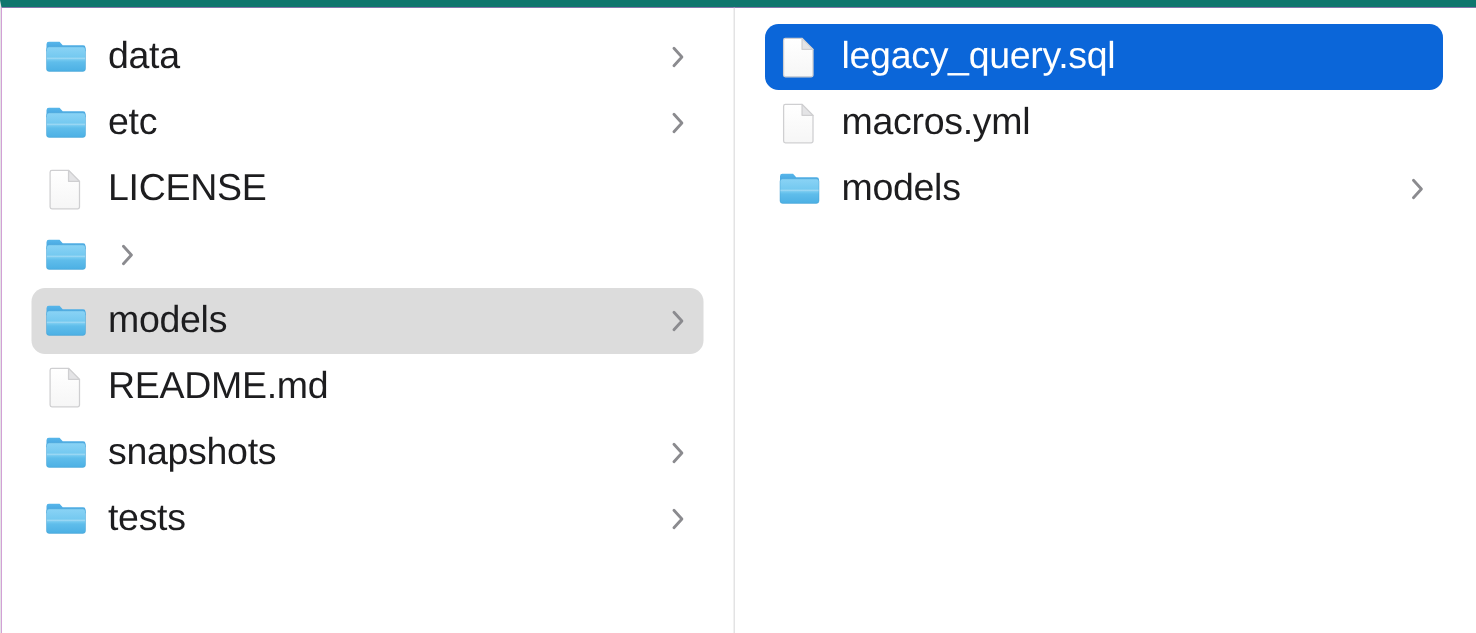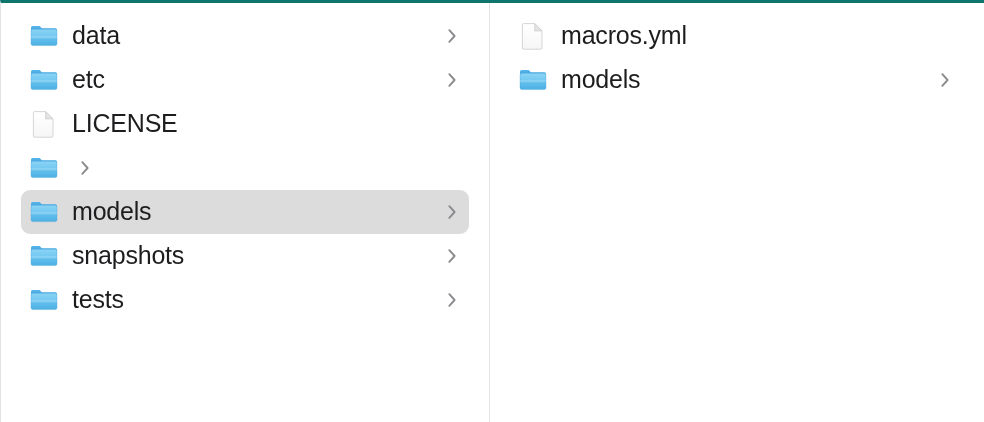--- a/index.html
+++ b/index.html
@@ -14,21 +14,21 @@
     -webkit-font-smoothing: antialiased;
     overflow: hidden;
   }
 
   .finder {
     position: relative;
     width: 984px;
     height: 422px;
     background: #a21caf;
     box-sizing: border-box;
-    border-top: 3px solid #0f766e;
+    border-top: 5px solid #0f766e;
     border-left: 1px solid #e3e3e4;
     display: flex;
     overflow: hidden;
   }
 
   .column {
     position: relative;
     height: 100%;
     box-sizing: border-box;
     padding-top: 11px;
@@ -226,87 +226,119 @@
         <span class="chevron">
   <svg viewBox="0 0 14 20" xmlns="http://www.w3.org/2000/svg">
     <path d="M4.3 4.2 L9.6 10 L4.3 15.8" fill="none" stroke="#8b8b8f" stroke-width="1.9" stroke-linecap="round" stroke-linejoin="round"></path>
   </svg>
         </span>
       </div>
       <div class="row">
         <span class="icon">
   <svg viewBox="0 0 30 30" xmlns="http://www.w3.org/2000/svg">
     <defs>
-      <linearGradient id="fTab" x1="0" y1="0" x2="0" y2="1">
-        <stop offset="0" stop-color="#57b6ea"></stop>
-                <stop offset="1" stop-color="#3f9fdc"></stop>
-      </linearGradient>
-      <linearGradient id="fBody" x1="0" y1="0" x2="0" y2="1">
-        <stop offset="0" stop-color="#8ad3f5"></stop>
-                <stop offset="0.55" stop-color="#6ec6ef"></stop>
-        <stop offset="0.62" stop-color="#5fbdeb"></stop>
-                <stop offset="1" stop-color="#4cb0e4"></stop>
-      </linearGradient>
-    </defs>
-    <path d="M2 6.5a1.6 1.6 0 0 1 1.6-1.6h7.1l2.1 2.3H26.4A1.6 1.6 0 0 1 28 8.8v2.4H2z" fill="url(#fTab)"></path>
-    <rect x="2" y="8.2" width="26" height="16.4" rx="1.8" fill="url(#fBody)"></rect>
-    <rect x="2" y="15.4" width="26" height="1.1" fill="#ffffff" opacity="0.28"></rect>
-    <rect x="2" y="8.2" width="26" height="16.4" rx="1.8" fill="none" stroke="#3e9ed3" stroke-width="0.55" opacity="0.55"></rect>
-  </svg>
-        </span>
-        <span class="label">snapshots</span>
-        <span class="chevron">
-  <svg viewBox="0 0 14 20" xmlns="http://www.w3.org/2000/svg">
-    <path d="M4.3 4.2 L9.6 10 L4.3 15.8" fill="none" stroke="#8b8b8f" stroke-width="1.9" stroke-linecap="round" stroke-linejoin="round"></path>
-  </svg>
-        </span>
-      </div>
-      <div class="row">
-        <span class="icon">
-  <svg viewBox="0 0 30 30" xmlns="http://www.w3.org/2000/svg">
-    <defs>
-      <linearGradient id="fTab" x1="0" y1="0" x2="0" y2="1">
-        <stop offset="0" stop-color="#57b6ea"></stop>
-                <stop offset="1" stop-color="#3f9fdc"></stop>
-      </linearGradient>
-      <linearGradient id="fBody" x1="0" y1="0" x2="0" y2="1">
-        <stop offset="0" stop-color="#8ad3f5"></stop>
-                <stop offset="0.55" stop-color="#6ec6ef"></stop>
-        <stop offset="0.62" stop-color="#5fbdeb"></stop>
-                <stop offset="1" stop-color="#4cb0e4"></stop>
-      </linearGradient>
-    </defs>
-    <path d="M2 6.5a1.6 1.6 0 0 1 1.6-1.6h7.1l2.1 2.3H26.4A1.6 1.6 0 0 1 28 8.8v2.4H2z" fill="url(#fTab)"></path>
-    <rect x="2" y="8.2" width="26" height="16.4" rx="1.8" fill="url(#fBody)"></rect>
-    <rect x="2" y="15.4" width="26" height="1.1" fill="#ffffff" opacity="0.28"></rect>
-    <rect x="2" y="8.2" width="26" height="16.4" rx="1.8" fill="none" stroke="#3e9ed3" stroke-width="0.55" opacity="0.55"></rect>
-  </svg>
-        </span>
-        <span class="label">tests</span>
-        <span class="chevron">
-  <svg viewBox="0 0 14 20" xmlns="http://www.w3.org/2000/svg">
-    <path d="M4.3 4.2 L9.6 10 L4.3 15.8" fill="none" stroke="#8b8b8f" stroke-width="1.9" stroke-linecap="round" stroke-linejoin="round"></path>
-  </svg>
-        </span>
-      </div>
-    </div>
-  <div class="column column-right">
-      <div class="row">
-        <span class="icon">
-  <svg viewBox="0 0 30 30" xmlns="http://www.w3.org/2000/svg">
-    <defs>
       <linearGradient id="dBody" x1="0" y1="0" x2="0" y2="1">
         <stop offset="0" stop-color="#ffffff"></stop>
                 <stop offset="1" stop-color="#f6f6f6"></stop>
       </linearGradient>
     </defs>
     <path d="M5.6 2.6h11.1l7.3 7.3v17.1a1.2 1.2 0 0 1-1.2 1.2H5.6a1.2 1.2 0 0 1-1.2-1.2V3.8a1.2 1.2 0 0 1 1.2-1.2z" fill="url(#dBody)" stroke="#cfcfd1" stroke-width="0.85" stroke-linejoin="round"></path>
     <path d="M16.7 2.6l7.3 7.3h-7.3z" fill="#e4e4e6" stroke="#cfcfd1" stroke-width="0.85" stroke-linejoin="round"></path>
   </svg>
         </span>
+        <span class="label">README.md</span>
+        <span class="chev-spacer"></span>
+      </div>
+      <div class="row">
+        <span class="icon">
+  <svg viewBox="0 0 30 30" xmlns="http://www.w3.org/2000/svg">
+    <defs>
+      <linearGradient id="fTab" x1="0" y1="0" x2="0" y2="1">
+        <stop offset="0" stop-color="#57b6ea"></stop>
+                <stop offset="1" stop-color="#3f9fdc"></stop>
+      </linearGradient>
+      <linearGradient id="fBody" x1="0" y1="0" x2="0" y2="1">
+        <stop offset="0" stop-color="#8ad3f5"></stop>
+                <stop offset="0.55" stop-color="#6ec6ef"></stop>
+        <stop offset="0.62" stop-color="#5fbdeb"></stop>
+                <stop offset="1" stop-color="#4cb0e4"></stop>
+      </linearGradient>
+    </defs>
+    <path d="M2 6.5a1.6 1.6 0 0 1 1.6-1.6h7.1l2.1 2.3H26.4A1.6 1.6 0 0 1 28 8.8v2.4H2z" fill="url(#fTab)"></path>
+    <rect x="2" y="8.2" width="26" height="16.4" rx="1.8" fill="url(#fBody)"></rect>
+    <rect x="2" y="15.4" width="26" height="1.1" fill="#ffffff" opacity="0.28"></rect>
+    <rect x="2" y="8.2" width="26" height="16.4" rx="1.8" fill="none" stroke="#3e9ed3" stroke-width="0.55" opacity="0.55"></rect>
+  </svg>
+        </span>
+        <span class="label">snapshots</span>
+        <span class="chevron">
+  <svg viewBox="0 0 14 20" xmlns="http://www.w3.org/2000/svg">
+    <path d="M4.3 4.2 L9.6 10 L4.3 15.8" fill="none" stroke="#8b8b8f" stroke-width="1.9" stroke-linecap="round" stroke-linejoin="round"></path>
+  </svg>
+        </span>
+      </div>
+      <div class="row">
+        <span class="icon">
+  <svg viewBox="0 0 30 30" xmlns="http://www.w3.org/2000/svg">
+    <defs>
+      <linearGradient id="fTab" x1="0" y1="0" x2="0" y2="1">
+        <stop offset="0" stop-color="#57b6ea"></stop>
+                <stop offset="1" stop-color="#3f9fdc"></stop>
+      </linearGradient>
+      <linearGradient id="fBody" x1="0" y1="0" x2="0" y2="1">
+        <stop offset="0" stop-color="#8ad3f5"></stop>
+                <stop offset="0.55" stop-color="#6ec6ef"></stop>
+        <stop offset="0.62" stop-color="#5fbdeb"></stop>
+                <stop offset="1" stop-color="#4cb0e4"></stop>
+      </linearGradient>
+    </defs>
+    <path d="M2 6.5a1.6 1.6 0 0 1 1.6-1.6h7.1l2.1 2.3H26.4A1.6 1.6 0 0 1 28 8.8v2.4H2z" fill="url(#fTab)"></path>
+    <rect x="2" y="8.2" width="26" height="16.4" rx="1.8" fill="url(#fBody)"></rect>
+    <rect x="2" y="15.4" width="26" height="1.1" fill="#ffffff" opacity="0.28"></rect>
+    <rect x="2" y="8.2" width="26" height="16.4" rx="1.8" fill="none" stroke="#3e9ed3" stroke-width="0.55" opacity="0.55"></rect>
+  </svg>
+        </span>
+        <span class="label">tests</span>
+        <span class="chevron">
+  <svg viewBox="0 0 14 20" xmlns="http://www.w3.org/2000/svg">
+    <path d="M4.3 4.2 L9.6 10 L4.3 15.8" fill="none" stroke="#8b8b8f" stroke-width="1.9" stroke-linecap="round" stroke-linejoin="round"></path>
+  </svg>
+        </span>
+      </div>
+    </div>
+  <div class="column column-right">
+      <div class="row sel-blue">
+        <span class="icon">
+  <svg viewBox="0 0 30 30" xmlns="http://www.w3.org/2000/svg">
+    <defs>
+      <linearGradient id="dBody" x1="0" y1="0" x2="0" y2="1">
+        <stop offset="0" stop-color="#ffffff"></stop>
+                <stop offset="1" stop-color="#f6f6f6"></stop>
+      </linearGradient>
+    </defs>
+    <path d="M5.6 2.6h11.1l7.3 7.3v17.1a1.2 1.2 0 0 1-1.2 1.2H5.6a1.2 1.2 0 0 1-1.2-1.2V3.8a1.2 1.2 0 0 1 1.2-1.2z" fill="url(#dBody)" stroke="#cfcfd1" stroke-width="0.85" stroke-linejoin="round"></path>
+    <path d="M16.7 2.6l7.3 7.3h-7.3z" fill="#e4e4e6" stroke="#cfcfd1" stroke-width="0.85" stroke-linejoin="round"></path>
+  </svg>
+        </span>
+        <span class="label">legacy_query.sql</span>
+        <span class="chev-spacer"></span>
+      </div>
+      <div class="row">
+        <span class="icon">
+  <svg viewBox="0 0 30 30" xmlns="http://www.w3.org/2000/svg">
+    <defs>
+      <linearGradient id="dBody" x1="0" y1="0" x2="0" y2="1">
+        <stop offset="0" stop-color="#ffffff"></stop>
+                <stop offset="1" stop-color="#f6f6f6"></stop>
+      </linearGradient>
+    </defs>
+    <path d="M5.6 2.6h11.1l7.3 7.3v17.1a1.2 1.2 0 0 1-1.2 1.2H5.6a1.2 1.2 0 0 1-1.2-1.2V3.8a1.2 1.2 0 0 1 1.2-1.2z" fill="url(#dBody)" stroke="#cfcfd1" stroke-width="0.85" stroke-linejoin="round"></path>
+    <path d="M16.7 2.6l7.3 7.3h-7.3z" fill="#e4e4e6" stroke="#cfcfd1" stroke-width="0.85" stroke-linejoin="round"></path>
+  </svg>
+        </span>
         <span class="label">macros.yml</span>
         <span class="chev-spacer"></span>
       </div>
       <div class="row">
         <span class="icon">
   <svg viewBox="0 0 30 30" xmlns="http://www.w3.org/2000/svg">
     <defs>
       <linearGradient id="fTab" x1="0" y1="0" x2="0" y2="1">
         <stop offset="0" stop-color="#57b6ea"></stop>
                 <stop offset="1" stop-color="#3f9fdc"></stop>

